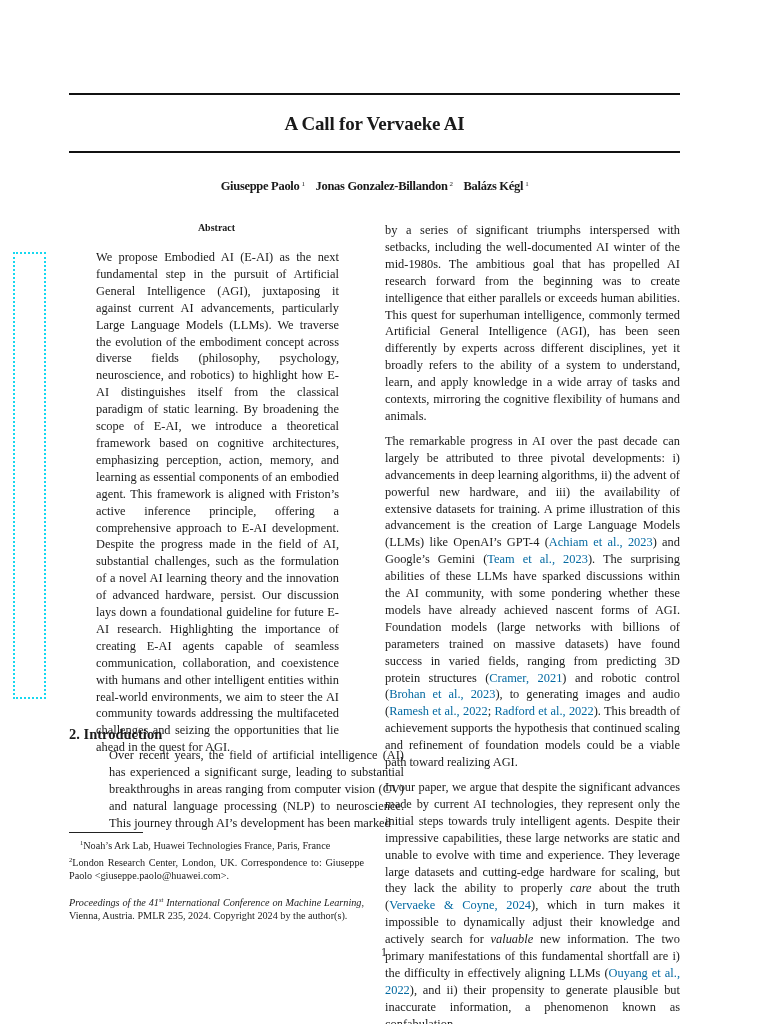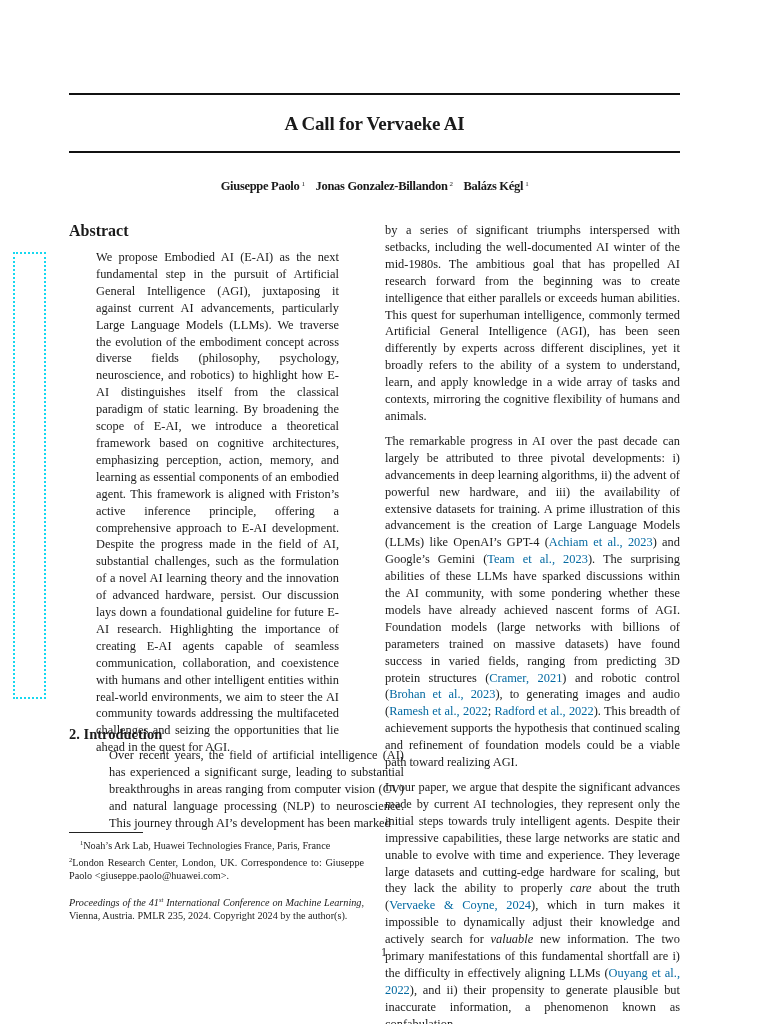--- a/index.html
+++ b/index.html
@@ -9,22 +9,22 @@
     #rule-top { top: 93px; }
     #rule-bottom { top: 151px; }
     .title { position: absolute; top: 113px; left: 69px; width: 611px; text-align: center;
              font-size: 19px; font-weight: bold; letter-spacing: -0.2px; }
     .authors { position: absolute; top: 179px; left: 69px; width: 611px; text-align: center;
                font-size: 12.5px; font-weight: bold; letter-spacing: -0.3px; }
     .authors .author { margin: 0 4px; }
     .authors sup { font-size: 7px; font-weight: normal; vertical-align: 4px; margin-left: 2px; }
     .col { position: absolute; font-size: 12.4px; line-height: 16.9px; text-align: justify;
            hyphens: auto; }
-    #abstract-heading { position: absolute; top: 222px; left: 69px; width: 295px; text-align: left;
-                        font-size: 16px; font-weight: bold; }
+    #abstract-heading { position: absolute; top: 222px; left: 69px; width: 295px; text-align: center;
+                        font-size: 10px; font-weight: bold; }
     #abstract-body { top: 249px; left: 96px; width: 243px; }
     #intro-heading { position: absolute; top: 726px; left: 69px; font-size: 14.5px; font-weight: bold; }
     #intro-left { top: 747px; left: 69px; width: 295px; margin-left: 40px; }
     #footnote-rule { position: absolute; top: 832px; left: 69px; width: 74px; height: 1px; background: #222; }
     #footnotes { position: absolute; top: 836px; left: 69px; width: 295px; font-size: 10.2px;
                  line-height: 13.3px; text-align: justify; }
     #footnotes sup { font-size: 6.5px; }
     #footnotes .fn1 { text-indent: 11px; }
     #proceedings { margin-top: 10px; }
     #proceedings sup { font-style: italic; }

